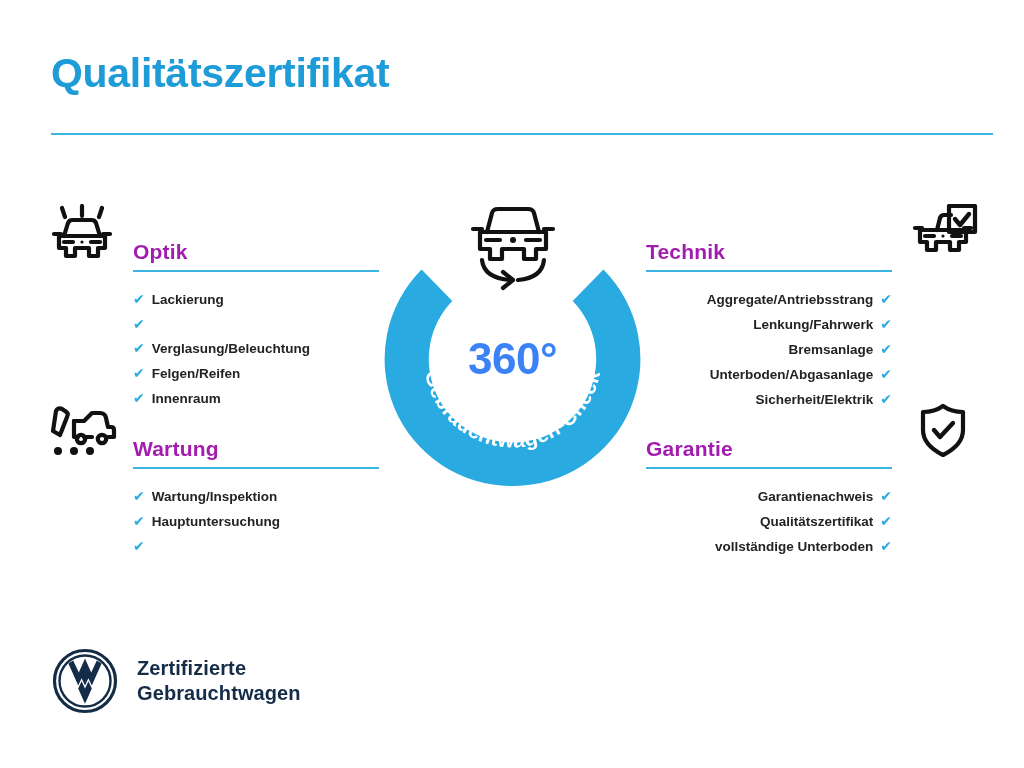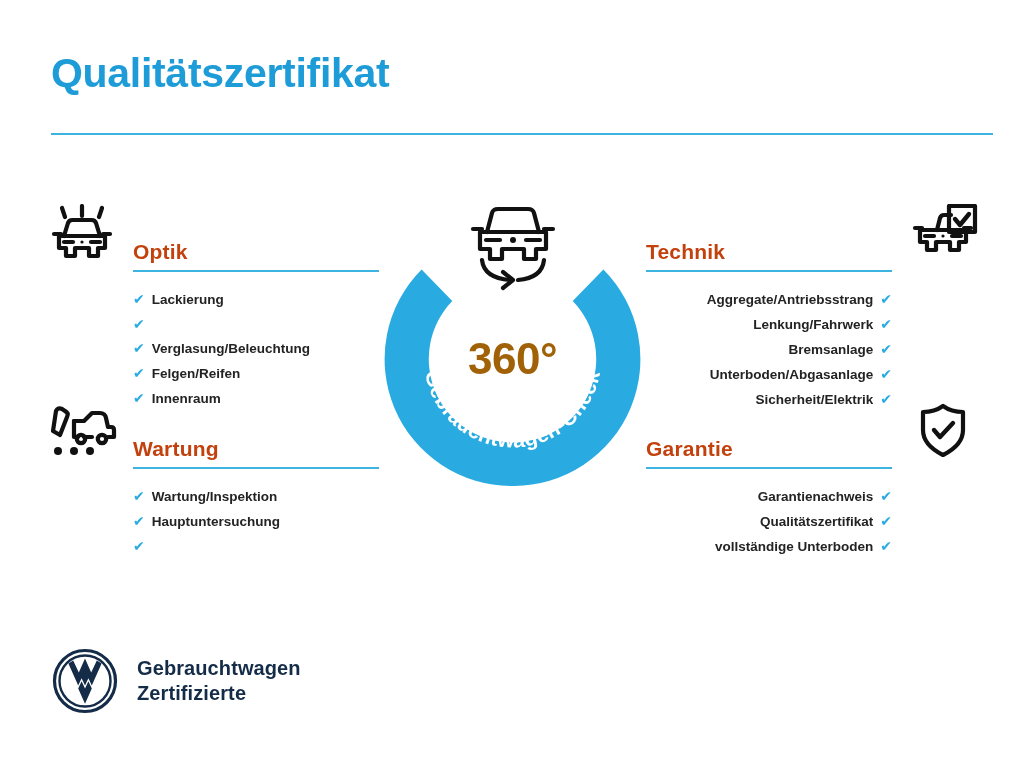--- a/index.html
+++ b/index.html
@@ -71,21 +71,21 @@
   .sec-title-wrap {
     position: absolute;
     bottom: 0;
   }
   .left  .sec-title-wrap { left: 93px;  right: 6px; }
   .right .sec-title-wrap { right: 93px; left: 6px; }
 
   .sec-title {
     font-size: 21px;
     font-weight: bold;
-    color: #c2410c;
+    color: #a21caf;
     letter-spacing: 0.2px;
     line-height: 1;
     padding-bottom: 8px;
     white-space: nowrap;
   }
   .left  .sec-title { text-align: left; }
   .right .sec-title { }
 
   .sec-underline {
     height: 2px;
@@ -141,21 +141,21 @@
     position: absolute;
     left: 0;
     top: 36px;
     width: 265px;
     height: 254px;
     display: flex;
     align-items: center;
     justify-content: center;
     font-size: 44px;
     font-weight: bold;
-    color: #a16207;
+    color: #3b82f6;
     letter-spacing: -0.5px;
     pointer-events: none;
   }
   .car-360-icon {
     position: absolute;
     left: 78px;
     top: 0px;
     width: 110px;
     height: 96px;
   }
@@ -374,18 +374,18 @@
   </div>
 
   <div class="footer">
     <svg class="vw-mark" viewBox="0 0 66 66">
       <circle cx="33" cy="33" r="30.5" fill="none" stroke="#142c48" stroke-width="3.2"></circle>
       <circle cx="33" cy="33" r="25.5" fill="none" stroke="#142c48" stroke-width="2.4"></circle>
       <path d="M33 10.5 L26.8 24.5 L21.2 12.6 L16.4 15.6 L26.2 37.6 L29.6 30.2 L33 37.6 L36.4 30.2 L39.8 37.6 L49.6 15.6 L44.8 12.6 L39.2 24.5 Z
                M26.2 40.6 L33 55.8 L39.8 40.6 L36.4 33.2 L33 40.6 L29.6 33.2 Z" fill="#142c48"></path>
     </svg>
     <div class="footer-text">
+      <span>Zertifizierte</span>
       <span>Gebrauchtwagen</span>
-      <span>Zertifizierte</span>
     </div>
   </div>
 
 </div>
 
 </body></html>

